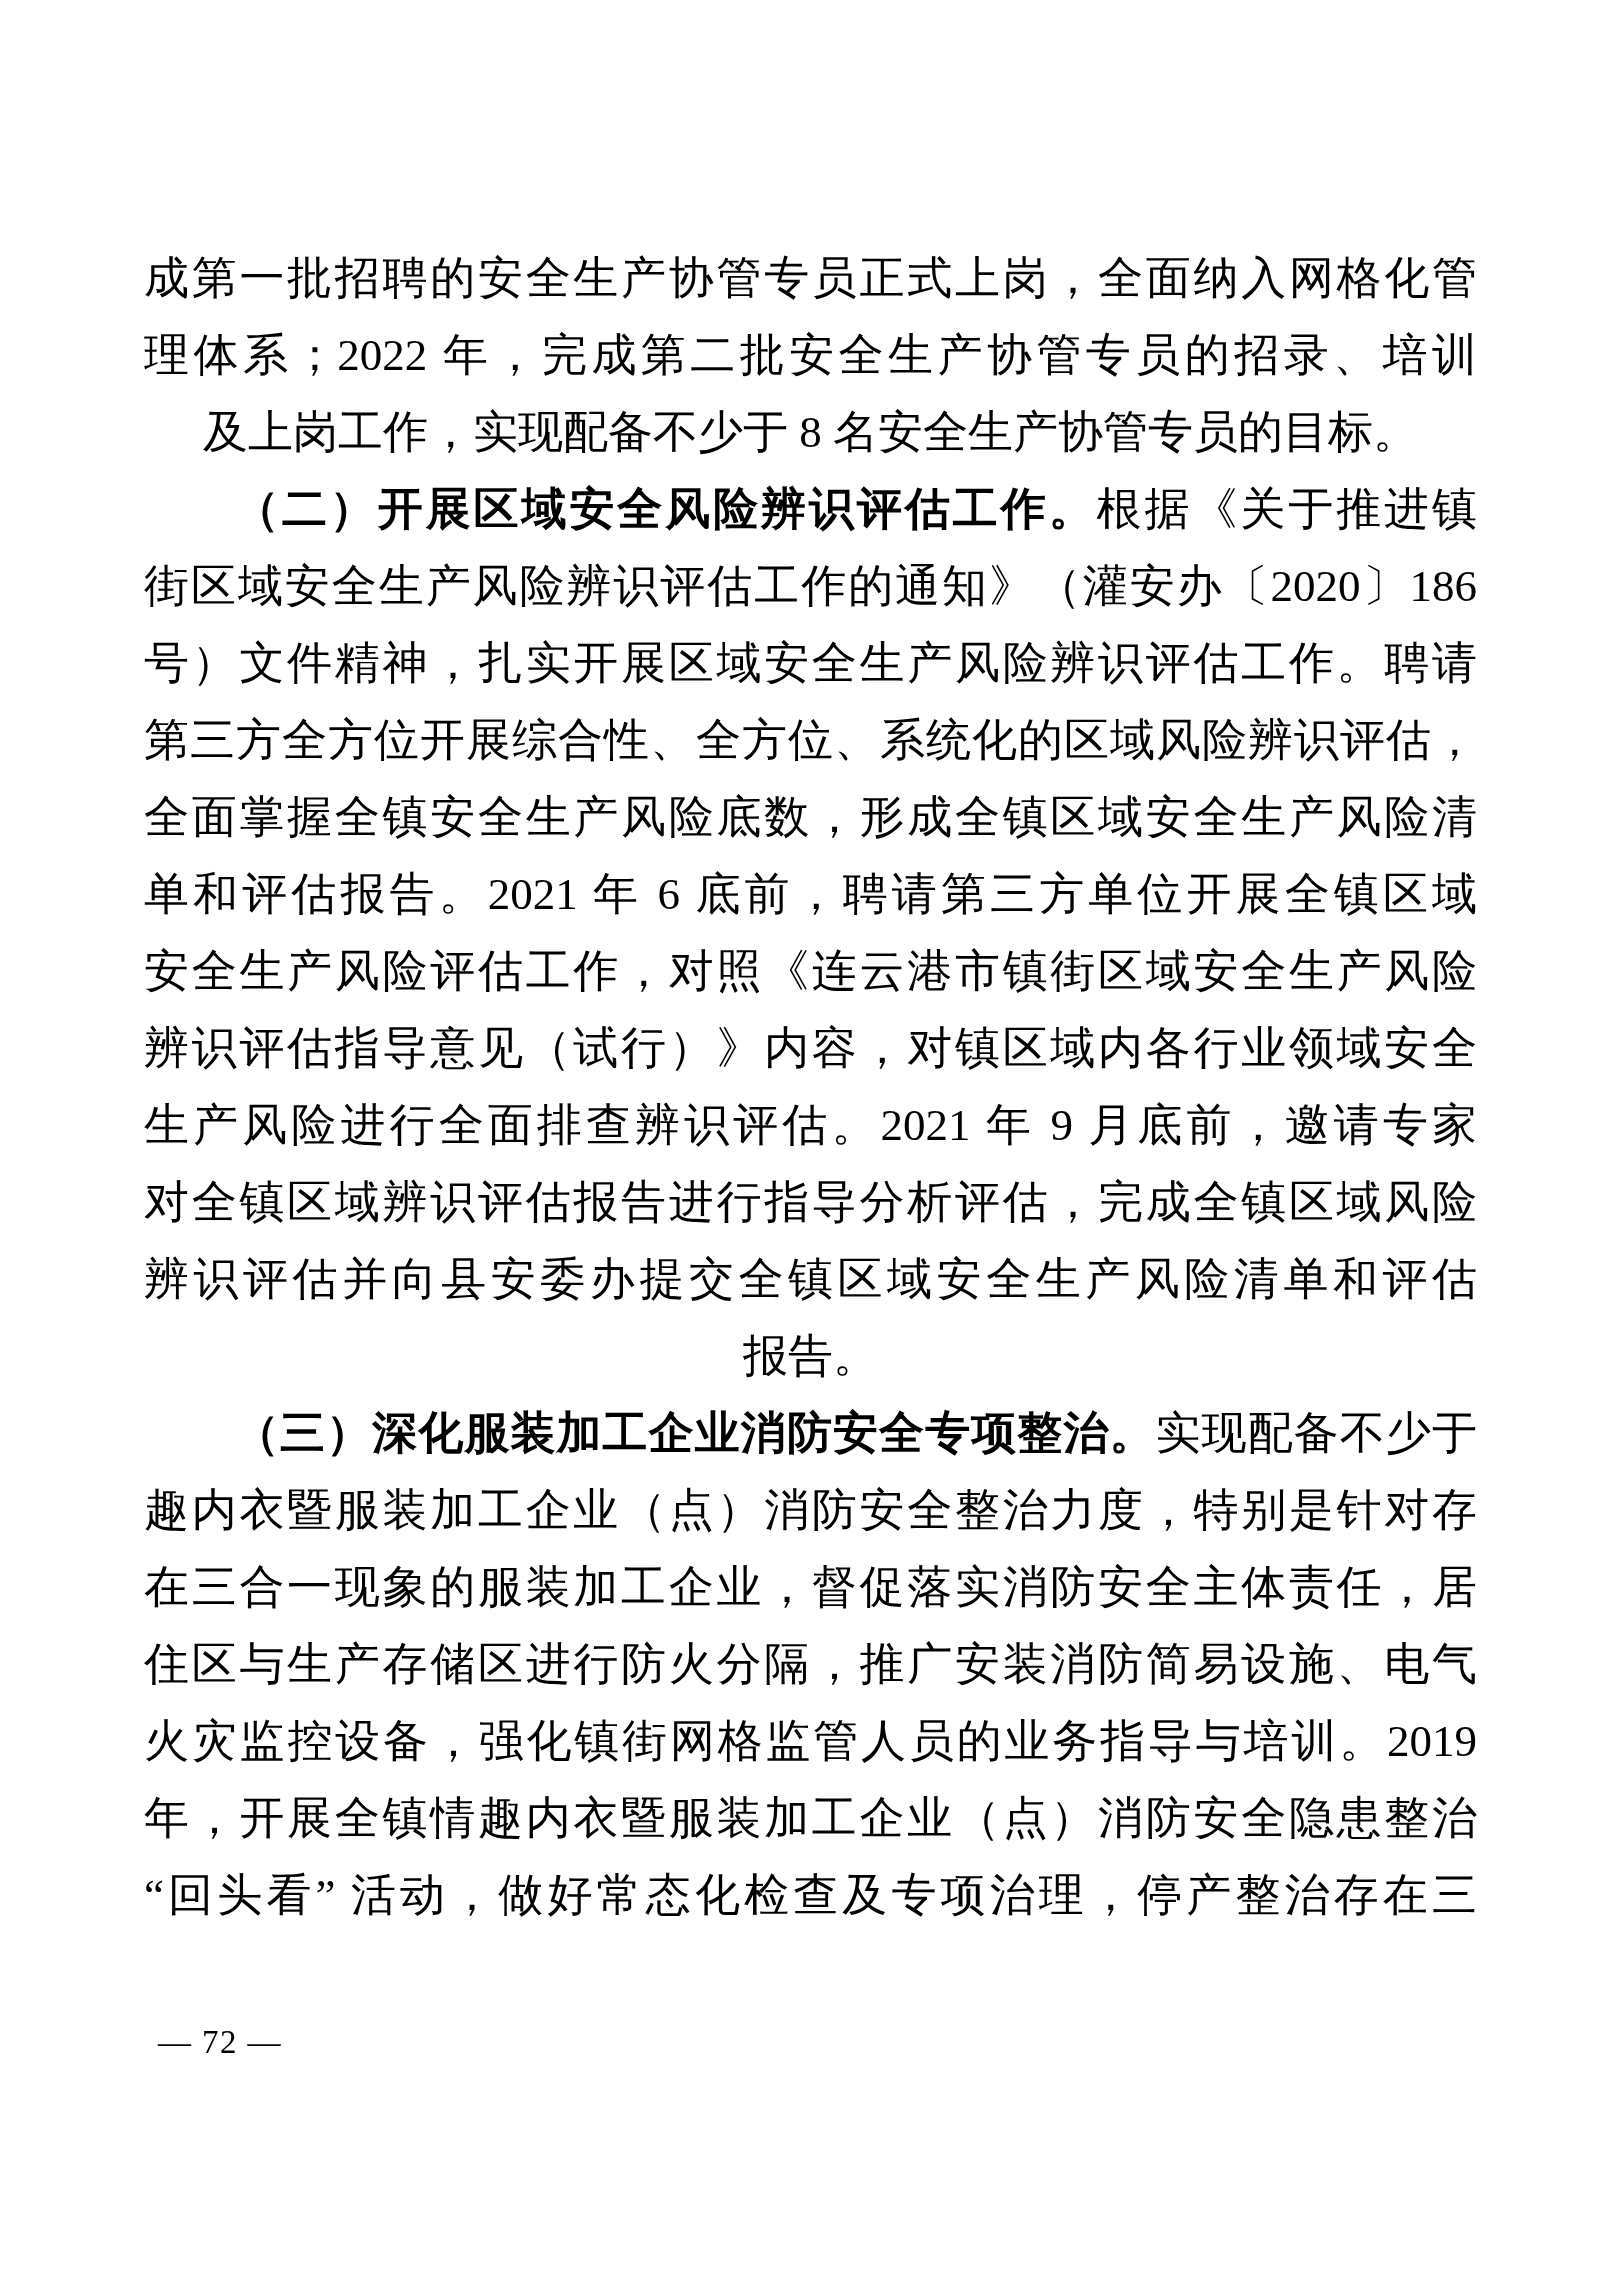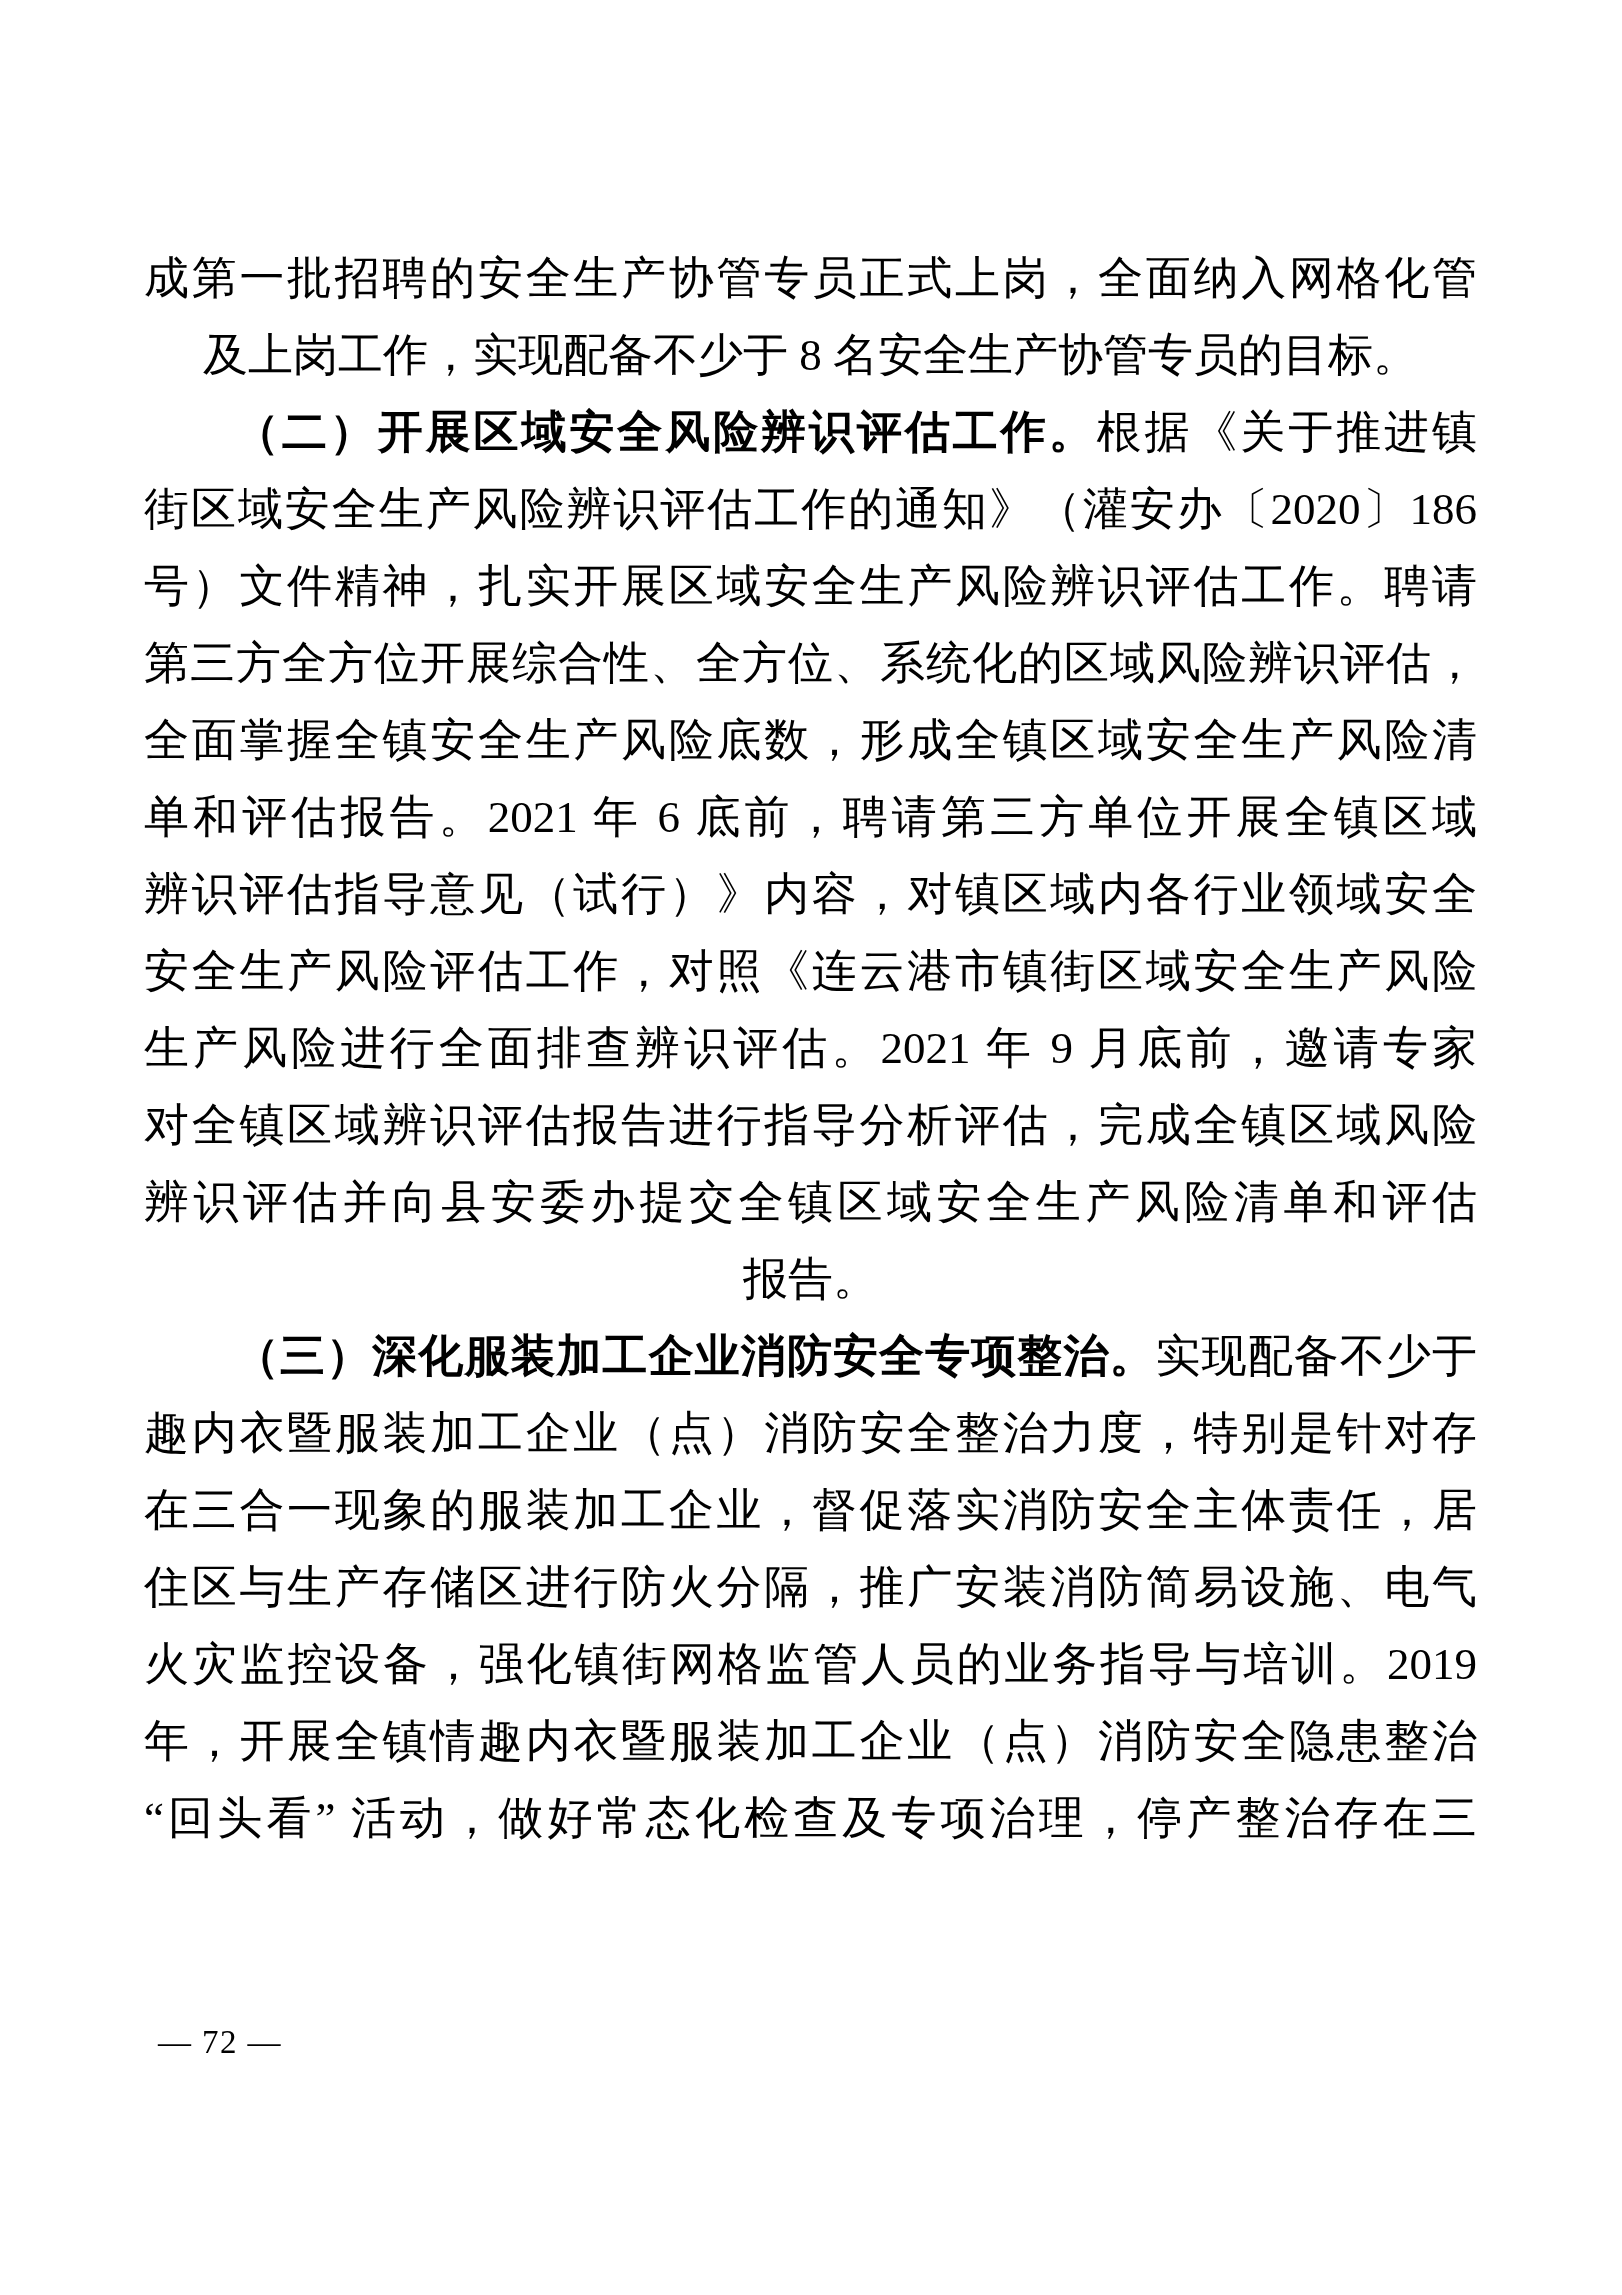--- a/index.html
+++ b/index.html
@@ -50,29 +50,30 @@
     letter-spacing: 1.4px;
     margin-left: 41px;
   }
 </style>
 </head>
 <body>
 
 <div class="page">
   <div class="content" id="content">
       <div class="line justify"><span>成第一批招聘的安全生产协管专员正式上岗，全面纳入网格化管</span></div>
+      <div class="line justify"><span>理体系；2022 年，完成第二批安全生产协管专员的招录、培训</span></div>
       <div class="line"><span>及上岗工作，实现配备不少于 8 名安全生产协管专员的目标。</span></div>
       <div class="line justify indent"><span class="bold">（二）开展区域安全风险辨识评估工作。</span><span>根据《关于推进镇</span></div>
       <div class="line justify"><span>街区域安全生产风险辨识评估工作的通知》（灌安办〔2020〕186</span></div>
       <div class="line justify"><span>号）文件精神，扎实开展区域安全生产风险辨识评估工作。聘请</span></div>
       <div class="line justify"><span>第三方全方位开展综合性、全方位、系统化的区域风险辨识评估，</span></div>
       <div class="line justify"><span>全面掌握全镇安全生产风险底数，形成全镇区域安全生产风险清</span></div>
       <div class="line justify"><span>单和评估报告。2021 年 6 底前，聘请第三方单位开展全镇区域</span></div>
+      <div class="line justify"><span>安全生产风险评估工作，对照《连云港市镇街区域安全生产风险</span></div>
       <div class="line justify"><span>辨识评估指导意见（试行）》内容，对镇区域内各行业领域安全</span></div>
-      <div class="line justify"><span>安全生产风险评估工作，对照《连云港市镇街区域安全生产风险</span></div>
       <div class="line justify"><span>生产风险进行全面排查辨识评估。2021 年 9 月底前，邀请专家</span></div>
       <div class="line justify"><span>对全镇区域辨识评估报告进行指导分析评估，完成全镇区域风险</span></div>
       <div class="line justify"><span>辨识评估并向县安委办提交全镇区域安全生产风险清单和评估</span></div>
       <div class="line"><span>报告。</span></div>
       <div class="line justify indent"><span class="bold">（三）深化服装加工企业消防安全专项整治。</span><span>实现配备不少于</span></div>
       <div class="line justify"><span>趣内衣暨服装加工企业（点）消防安全整治力度，特别是针对存</span></div>
       <div class="line justify"><span>在三合一现象的服装加工企业，督促落实消防安全主体责任，居</span></div>
       <div class="line justify"><span>住区与生产存储区进行防火分隔，推广安装消防简易设施、电气</span></div>
       <div class="line justify"><span>火灾监控设备，强化镇街网格监管人员的业务指导与培训。2019</span></div>
       <div class="line justify"><span>年，开展全镇情趣内衣暨服装加工企业（点）消防安全隐患整治</span></div>

